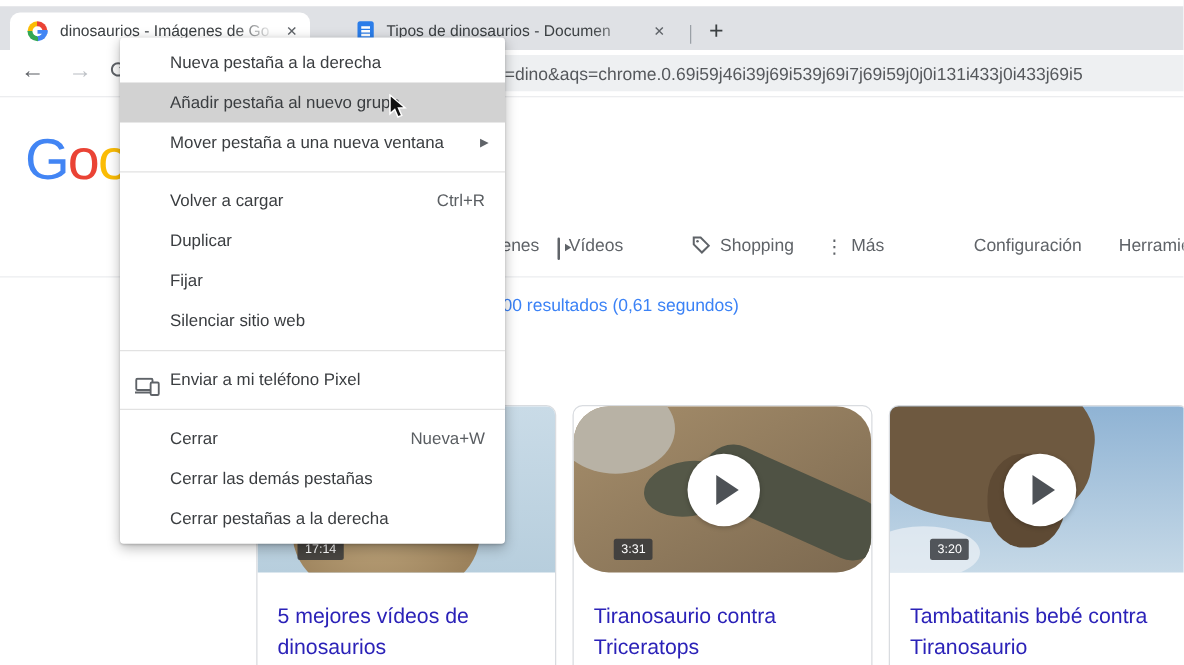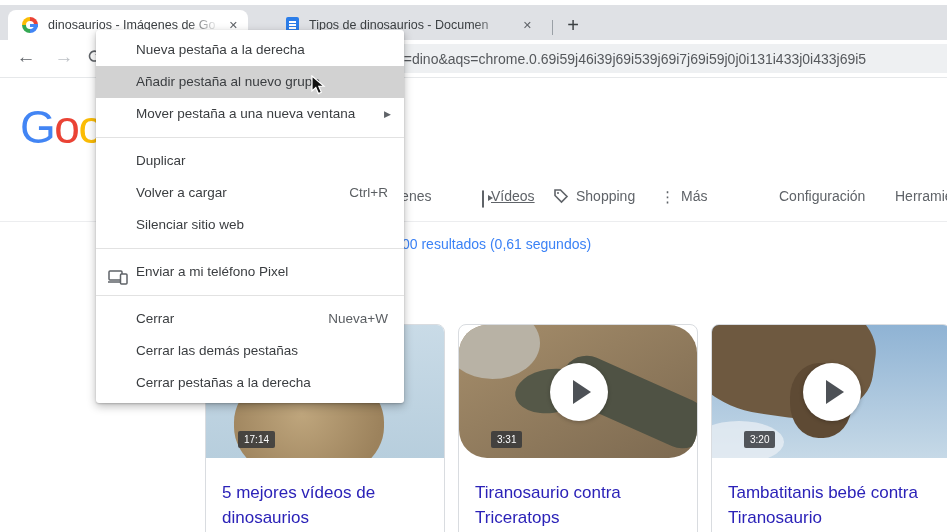--- a/index.html
+++ b/index.html
@@ -141,21 +141,21 @@
   </div>
 
   <div class="page">
     <div class="glogo">
       <span class="l0">G</span><span class="l1">o</span><span class="l2">o</span><span class="l3">g</span><span class="l4">l</span><span class="l5">e</span>
     </div>
 
     <div class="snav-item" style="left:370px;">
       <span>Imágenes</span>
     </div>
-    <div class="snav-item" style="left:482px;text-decoration:underline;">
+    <div class="snav-item" style="left:446px;">
       <span class="snav-icon"><span class="vid-box"></span></span><span>Vídeos</span>
     </div>
     <div class="snav-item" style="left:553px;">
       <span class="snav-icon"><svg width="16" height="16" viewBox="0 0 16 16">
             <path d="M2 2 h5.5 l6.5 6.5 -5.5 5.5 -6.5 -6.5 z" fill="none" stroke="#5f6368" stroke-width="1.6"></path>
             <circle cx="5" cy="5" r="1" fill="#5f6368"></circle>
           </svg></span><span>Shopping</span>
     </div>
     <div class="snav-item" style="left:660px;">
       <span class="more-dots">⋮</span><span>Más</span>
@@ -207,25 +207,28 @@
     </div>
     <div class="ctx-item hl">
       <span>Añadir pestaña al nuevo grupo</span>
     </div>
     <div class="ctx-item">
       <span>Mover pestaña a una nueva ventana</span>
       <span class="ctx-sub">▶</span>
     </div>
     <div class="ctx-sep"></div>
     <div class="ctx-item">
-      <span>Duplicar</span>
-    </div>
-    <div class="ctx-item">
       <span>Volver a cargar</span>
       <span class="ctx-shortcut">Ctrl+R</span>
+    </div>
+    <div class="ctx-item">
+      <span>Duplicar</span>
+    </div>
+    <div class="ctx-item">
+      <span>Fijar</span>
     </div>
     <div class="ctx-item">
       <span>Silenciar sitio web</span>
     </div>
     <div class="ctx-sep"></div>
     <div class="ctx-item">
       <span class="ctx-icon"><svg width="20" height="15" viewBox="0 0 20 15">
             <rect x="1" y="1" width="13" height="9" rx="1" fill="none" stroke="#5f6368" stroke-width="1.5"></rect>
             <path d="M0 12 h12" stroke="#5f6368" stroke-width="1.5"></path>
             <rect x="12.5" y="4" width="6.5" height="10" rx="1" fill="#fff" stroke="#5f6368" stroke-width="1.5"></rect>

